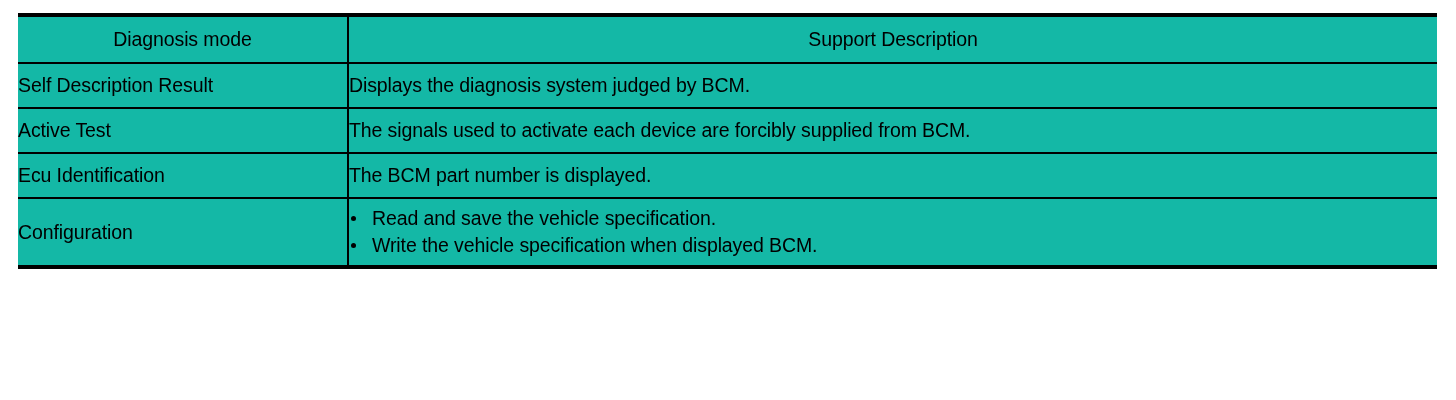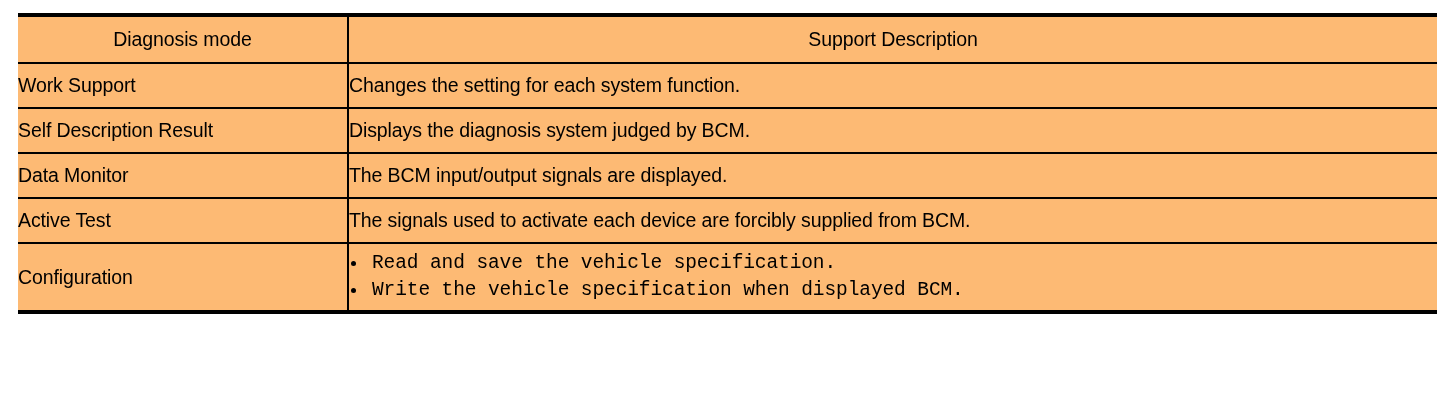--- a/index.html
+++ b/index.html
@@ -37,21 +37,21 @@
 
   .diag-table col.c-mode  { width: 330px; }
   .diag-table col.c-desc  { width: 1089px; }
 
   .diag-table td,
   .diag-table th {
     padding: 0;
     margin: 0;
     vertical-align: middle;
     font-weight: normal;
-    background: #fdba74;
+    background: #14b8a6;
   }
 
   
   .diag-table tr.head-row > * {
     border-top: 4px solid #000;
     border-bottom: 2px solid #000;
   }
   .diag-table tr.body-row > * {
     border-bottom: 2px solid #000;
   }
@@ -106,21 +106,20 @@
     margin: 0;
     padding: 0;
   }
   .bullet-item {
     position: relative;
     padding-left: 23px;
     line-height: 1.40;
     font-size: 19.5px;
     letter-spacing: -0.1px;
     white-space: nowrap;
-    font-family: Liberation Mono, monospace;
   }
   .bullet-item .bullet-dot {
     position: absolute;
     left: 2px;
     top: 11px;
     width: 5px;
     height: 5px;
     background: #000;
     border-radius: 50%;
   }
@@ -136,41 +135,37 @@
       <col class="c-desc">
     </colgroup>
     <thead>
       <tr class="head-row">
         <th class="col-mode">Diagnosis mode</th>
         <th class="col-desc">Support Description</th>
       </tr>
     </thead>
     <tbody>
 
-      <tr class="body-row">
-        <td class="col-mode">Work Support</td>
-        <td class="col-desc">Changes the setting for each system function.</td>
-      </tr>
 
       <tr class="body-row">
         <td class="col-mode">Self Description Result</td>
         <td class="col-desc">Displays the diagnosis system judged by BCM.</td>
       </tr>
 
 
-      <tr class="body-row">
-        <td class="col-mode">Data Monitor</td>
-        <td class="col-desc">The BCM input/output signals are displayed.</td>
-      </tr>
 
       <tr class="body-row">
         <td class="col-mode">Active Test</td>
         <td class="col-desc">The signals used to activate each device are forcibly supplied from BCM.</td>
       </tr>
 
+      <tr class="body-row">
+        <td class="col-mode">Ecu Identification</td>
+        <td class="col-desc">The BCM part number is displayed.</td>
+      </tr>
 
       <tr class="last-row">
         <td class="col-mode">Configuration</td>
         <td class="col-desc">
           <ul class="bullet-list">
             <li class="bullet-item">
               <span class="bullet-dot"></span>
               <span>Read and save the vehicle specification.</span>
             </li>
             <li class="bullet-item">

